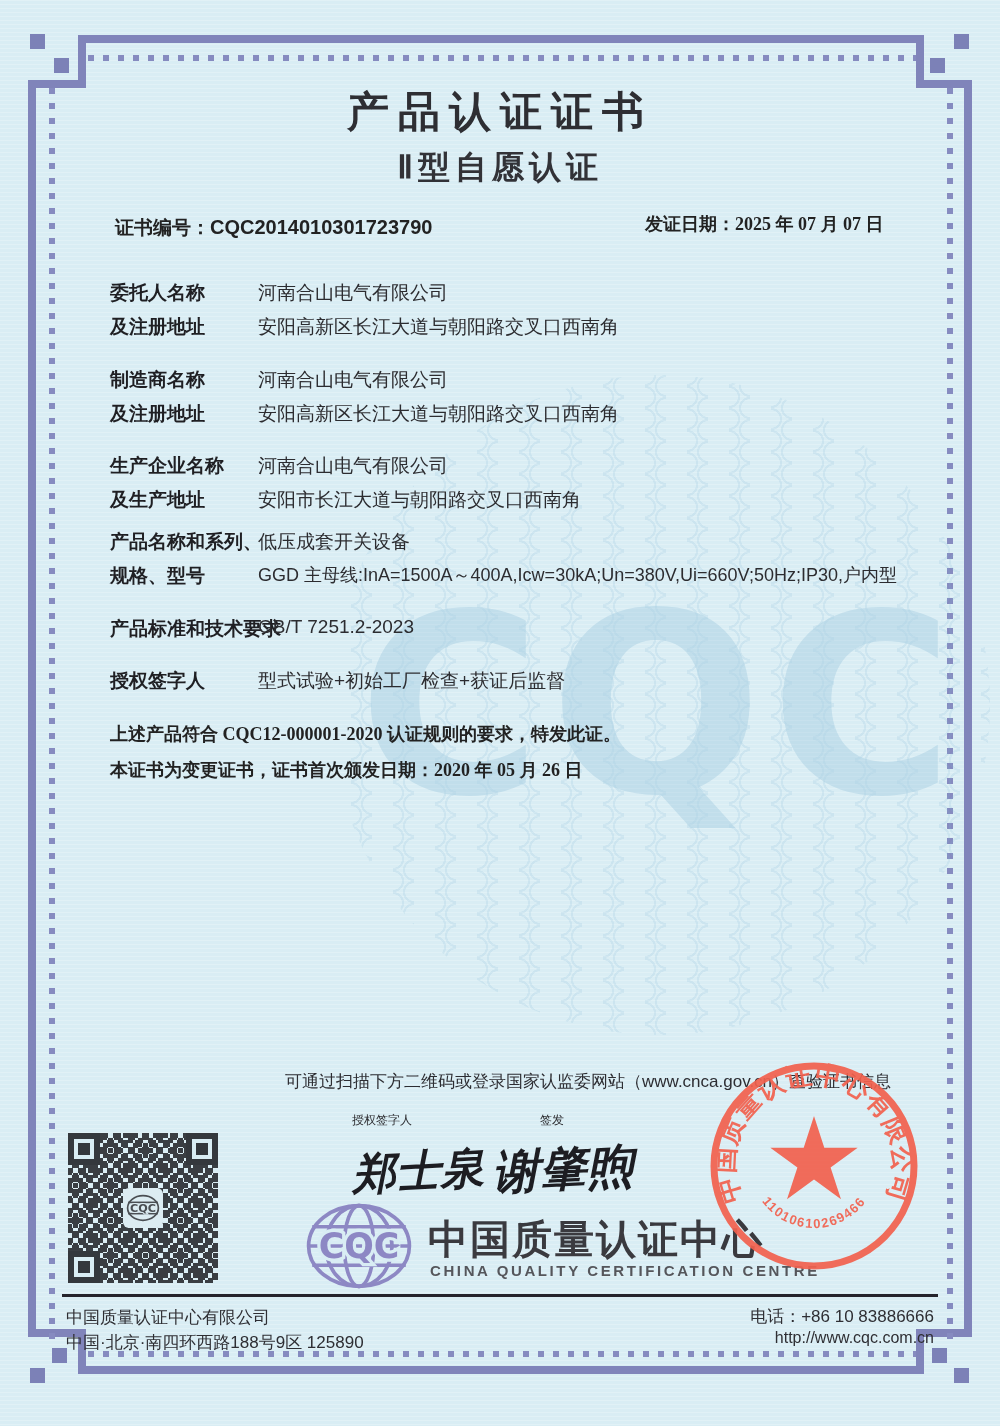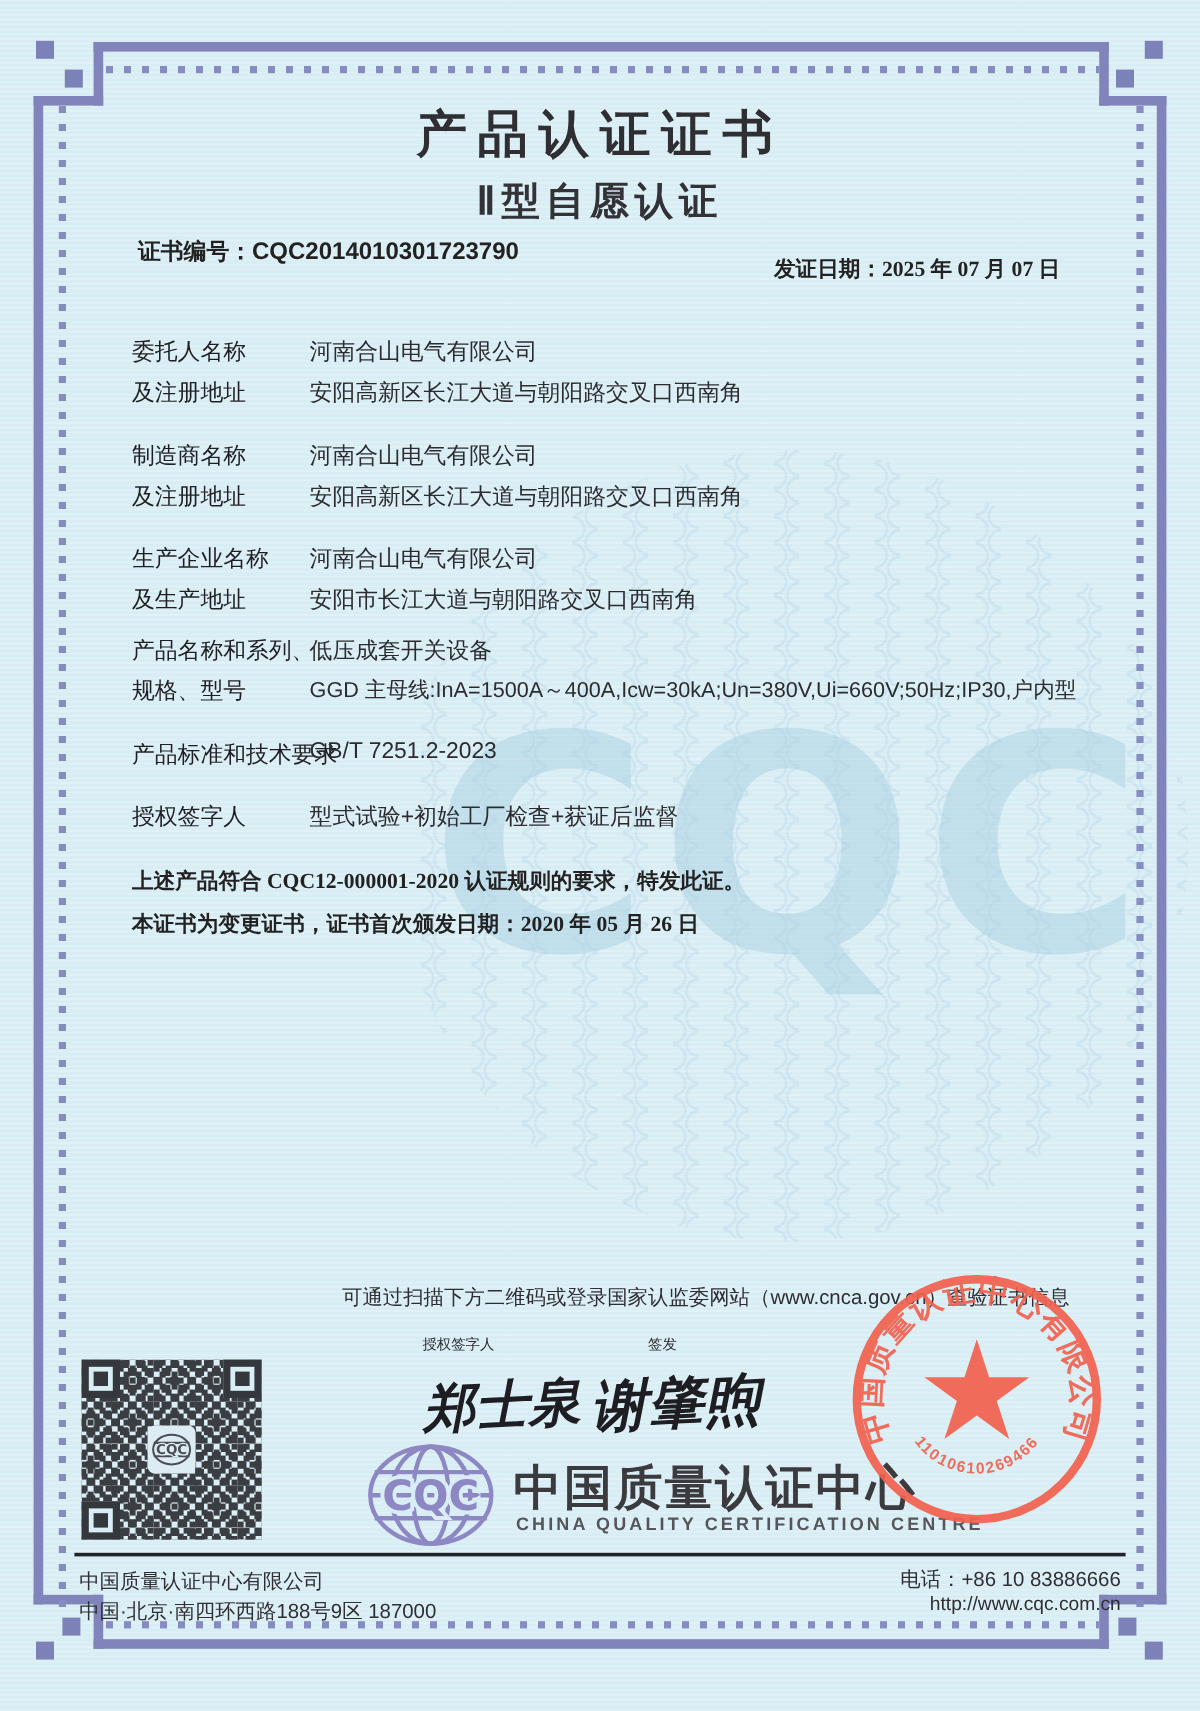--- a/index.html
+++ b/index.html
@@ -36,26 +36,26 @@
   }
 
   
   .abs{ position:absolute; white-space:nowrap; }
   .title{ width:1000px; text-align:center; top:84px; left:0;
     font-size:42px; font-weight:bold; letter-spacing:9px; color:#2e2e33; }
   .subtitle{ width:1000px; text-align:center; top:146px; left:0;
     font-size:32px; font-weight:600; letter-spacing:5px; color:#323237; }
 
   .kai{ font-family:"Liberation Serif", serif; }
-  .certline{ left:115px; top:197px; font-size:19px; font-weight:bold; color:#222; }
+  .certline{ left:115px; top:215px; font-size:19px; font-weight:bold; color:#222; }
   .certline .num{ font-family:"Liberation Sans", sans-serif; font-size:20px; }
   .dateline1{ left:645px; top:212px; font-size:18px; font-weight:bold; color:#222; }
   .dateline2{ left:645px; top:242px; font-size:18px; font-weight:bold; color:#222; }
 
-  .flabel{ position:absolute; left:110px; font-size:19px; font-weight:normal; color:#1f1f23; white-space:nowrap; }
+  .flabel{ position:absolute; left:110px; font-size:19px; font-weight:bold; color:#1f1f23; white-space:nowrap; }
   .fvalue{ position:absolute; left:258px; font-size:19px; color:#2c2c30; white-space:nowrap; }
   .fvalue.small{ font-size:18px; }
 
   .para{ position:absolute; left:110px; font-size:18px; color:#222;
     font-family:"Liberation Serif", serif; font-weight:700; white-space:nowrap; }
 
   .note{ left:285px; top:1070px; font-size:17px; color:#2d2d32; }
   .sig-label{ position:absolute; top:1112px; font-size:12px; color:#2b2b2f; }
   .signature{ position:absolute; font-family:"Liberation Serif", serif; font-style:italic;
     font-weight:bold; color:#1d1d22; transform:rotate(-3deg); }
@@ -177,21 +177,21 @@
       <line x1="9" y1="71" x2="111" y2="71"></line>
     </g>
     <text x="60" y="63" text-anchor="middle" font-size="38" font-weight="bold" font-family="DejaVu Sans, sans-serif" fill="#8d88c4" stroke="#d9edf4" stroke-width="7" paint-order="stroke">CQC</text>
   </svg>
 
   <div class="abs org-cn">中国质量认证中心</div>
   <div class="abs org-en">CHINA QUALITY CERTIFICATION CENTRE</div>
 
   <div class="sep"></div>
   <div class="abs footer-l1">中国质量认证中心有限公司</div>
-  <div class="abs footer-l2">中国·北京·南四环西路188号9区  187000</div>
+  <div class="abs footer-l2">中国·北京·南四环西路188号9区  125890</div>
   <div class="abs footer-r1">电话：+86 10 83886666</div>
   <div class="abs footer-r2">http://www.cqc.com.cn</div>
 
   <div class="qr">
     <div class="qr-noise"></div>
     <div class="finder" style="left:0; top:0;"></div>
     <div class="finder" style="right:0; top:0;"></div>
     <div class="finder" style="left:0; bottom:0;"></div>
     <div class="qr-center">
       <svg width="34" height="28" viewBox="0 0 120 100">

